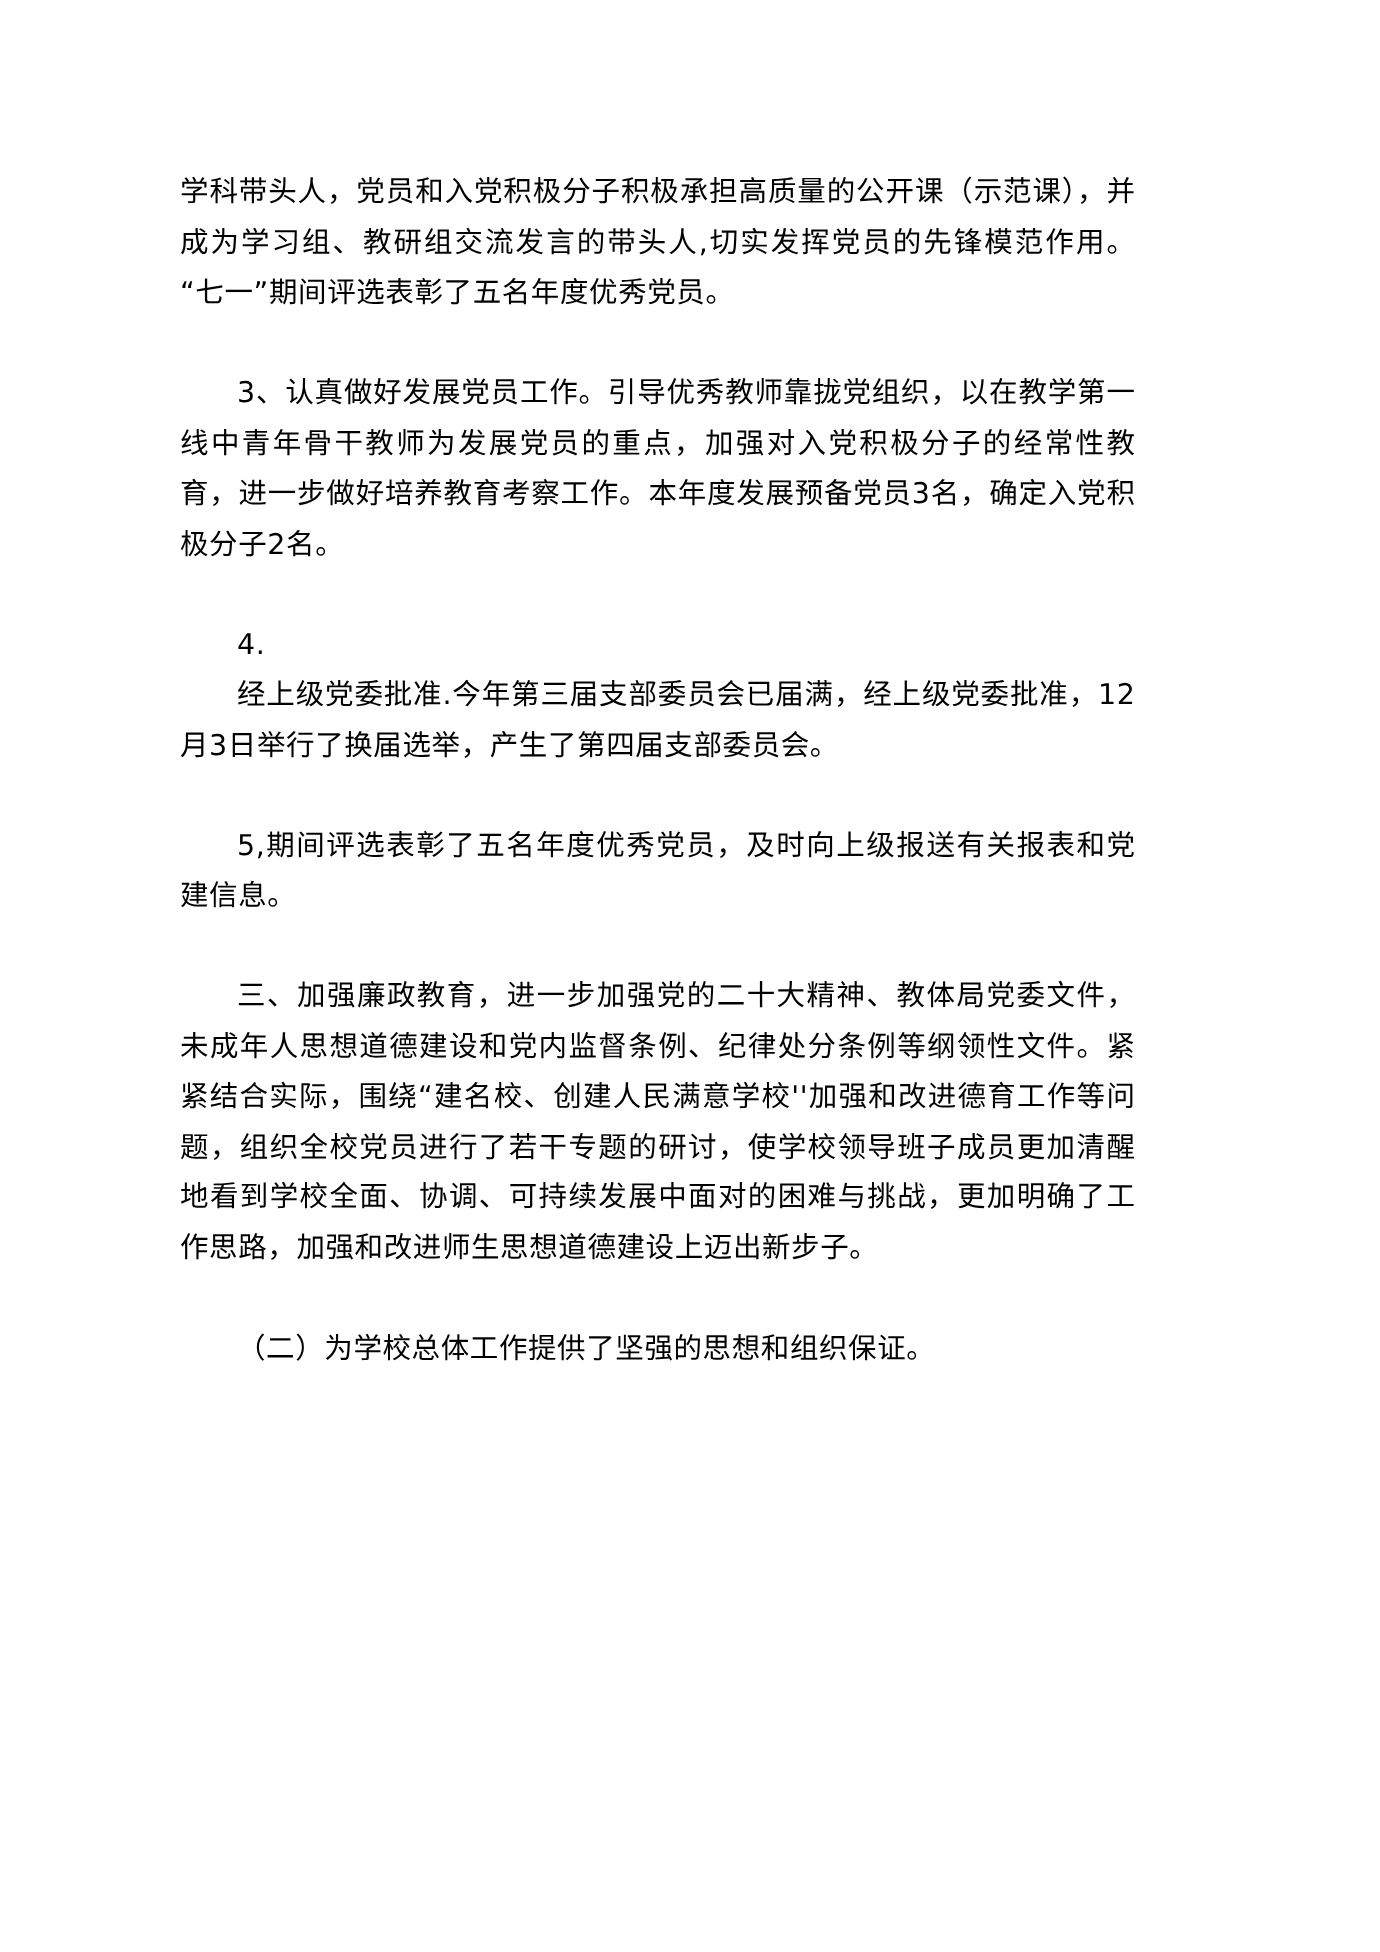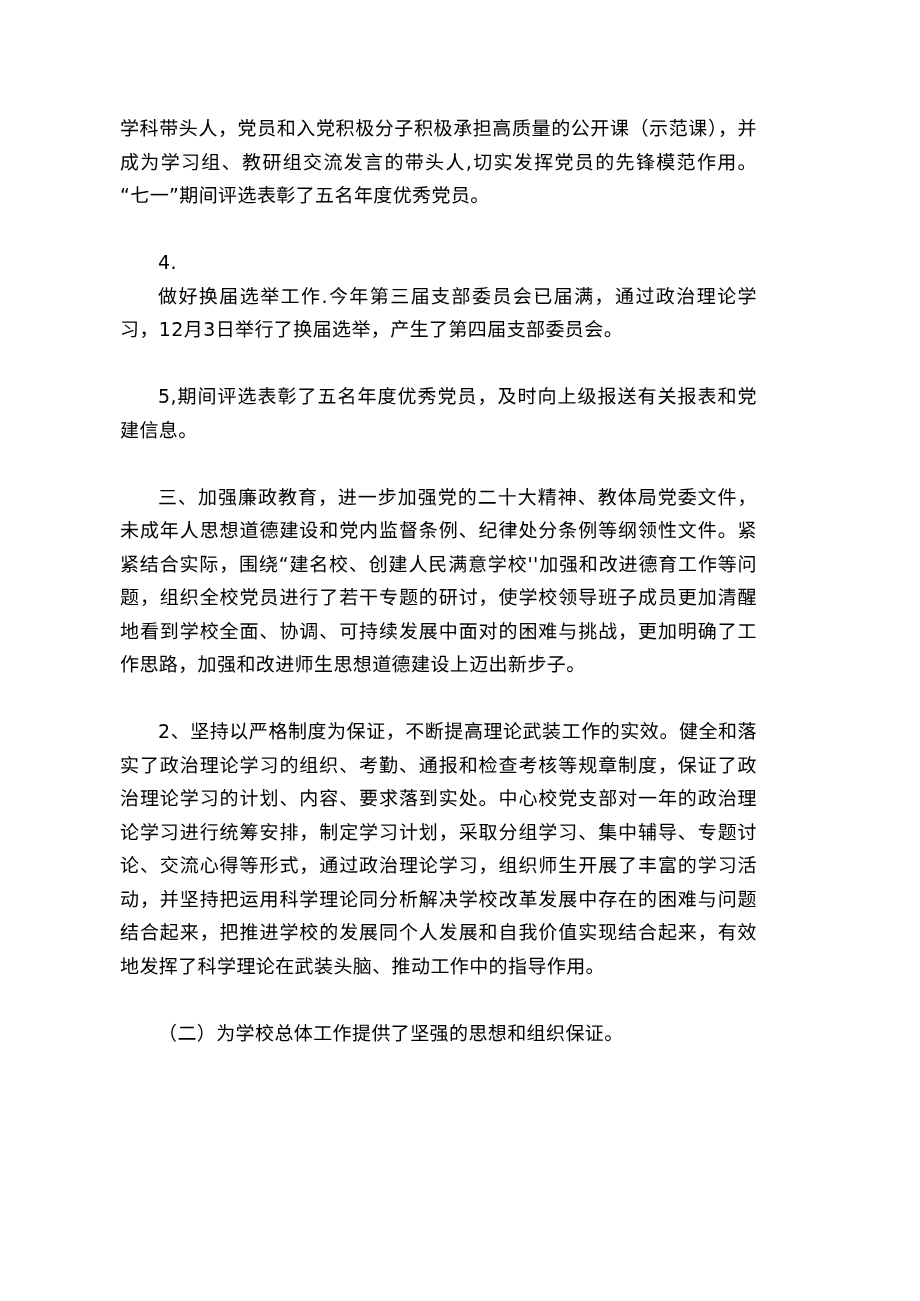--- a/index.html
+++ b/index.html
@@ -35,25 +35,25 @@
     .para.tight {
       margin-bottom: 0;
     }
   </style>
 </head>
 <body>
 
 <div class="page">
   <p class="para no-indent">学科带头人，党员和入党积极分子积极承担高质量的公开课（示范课），并成为学习组、教研组交流发言的带头人,切实发挥党员的先锋模范作用。“七一”期间评选表彰了五名年度优秀党员。</p>
 
+  <p class="para indent">3、认真做好发展党员工作。引导优秀教师靠拢党组织，以在教学第一线中青年骨干教师为发展党员的重点，加强对入党积极分子的经常性教育，进一步做好培养教育考察工作。本年度发展预备党员3名，确定入党积极分子2名。</p>
 
   <p class="para indent tight">4.</p>
 
-  <p class="para indent">做好换届选举工作.今年第三届支部委员会已届满，通过政治理论学习，12月3日举行了换届选举，产生了第四届支部委员会。</p>
+  <p class="para indent">经上级党委批准.今年第三届支部委员会已届满，经上级党委批准，12月3日举行了换届选举，产生了第四届支部委员会。</p>
 
   <p class="para indent">5,期间评选表彰了五名年度优秀党员，及时向上级报送有关报表和党建信息。</p>
 
   <p class="para indent">三、加强廉政教育，进一步加强党的二十大精神、教体局党委文件，未成年人思想道德建设和党内监督条例、纪律处分条例等纲领性文件。紧紧结合实际，围绕“建名校、创建人民满意学校''加强和改进德育工作等问题，组织全校党员进行了若干专题的研讨，使学校领导班子成员更加清醒地看到学校全面、协调、可持续发展中面对的困难与挑战，更加明确了工作思路，加强和改进师生思想道德建设上迈出新步子。</p>
 
-  <p class="para indent">2、坚持以严格制度为保证，不断提高理论武装工作的实效。健全和落实了政治理论学习的组织、考勤、通报和检查考核等规章制度，保证了政治理论学习的计划、内容、要求落到实处。中心校党支部对一年的政治理论学习进行统筹安排，制定学习计划，采取分组学习、集中辅导、专题讨论、交流心得等形式，通过政治理论学习，组织师生开展了丰富的学习活动，并坚持把运用科学理论同分析解决学校改革发展中存在的困难与问题结合起来，把推进学校的发展同个人发展和自我价值实现结合起来，有效地发挥了科学理论在武装头脑、推动工作中的指导作用。</p>
 
   <p class="para indent">（二）为学校总体工作提供了坚强的思想和组织保证。</p>
 </div>
 
 </body></html>

